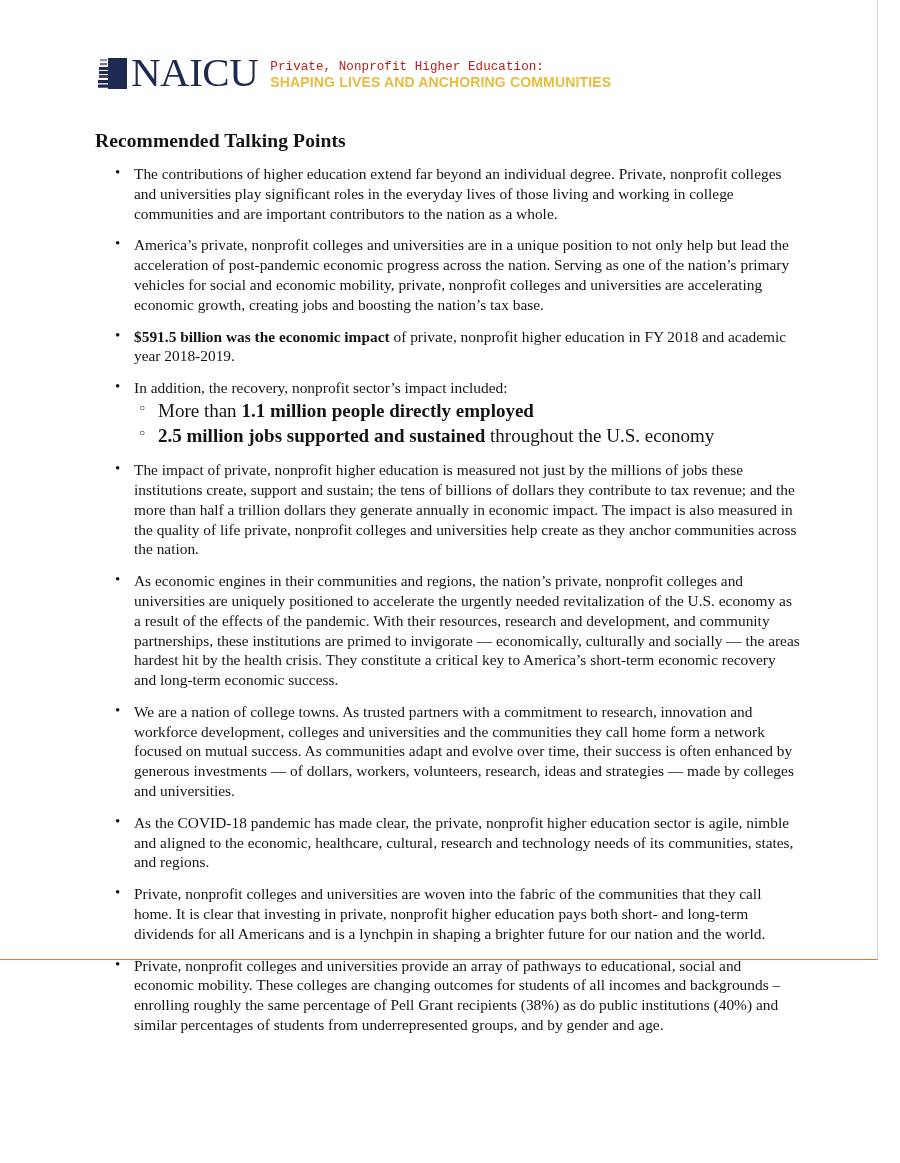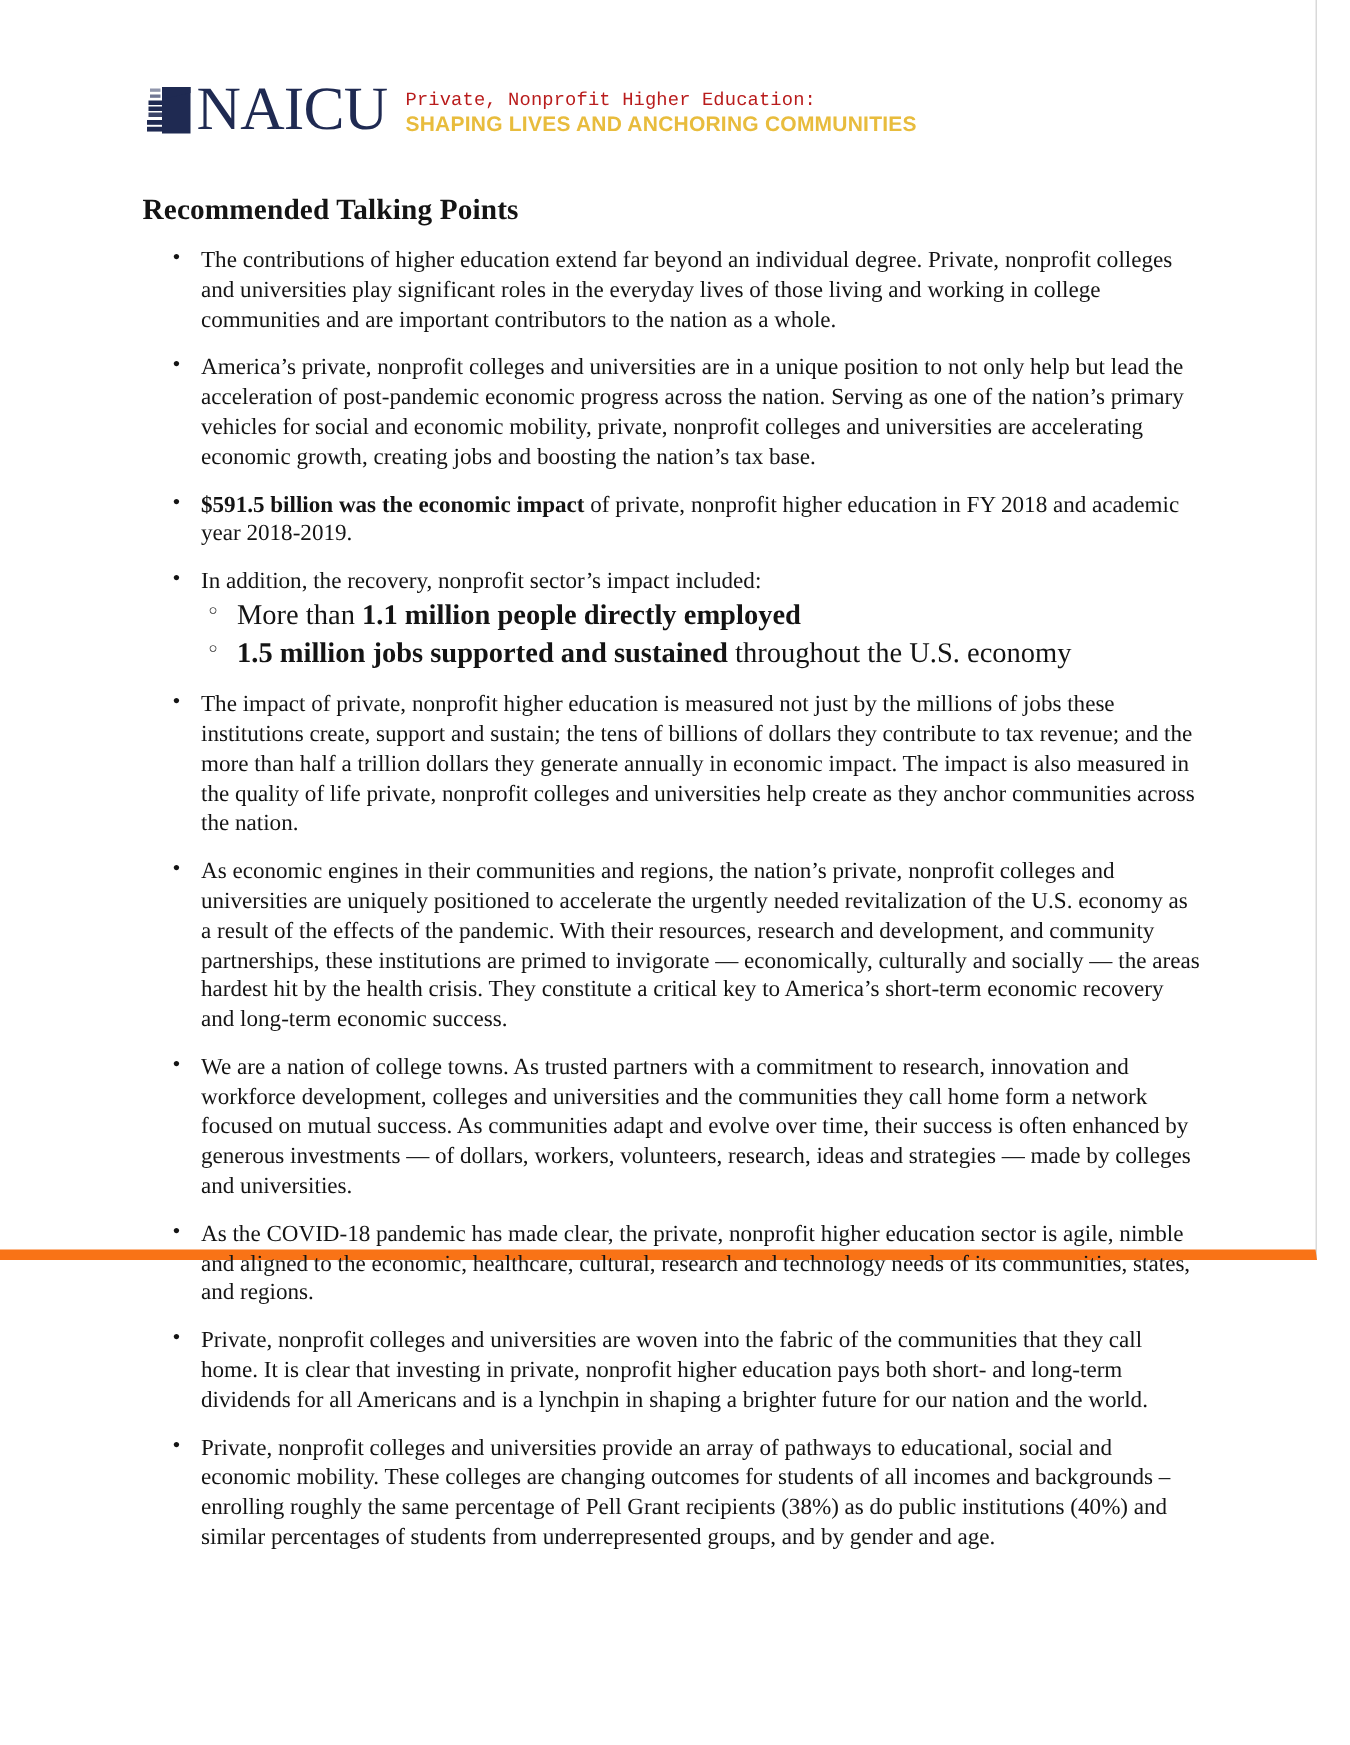--- a/index.html
+++ b/index.html
@@ -10,24 +10,24 @@
   }
   body {
     width: 900px;
     height: 1163px;
     font-family: "Liberation Serif", "DejaVu Serif", serif;
     overflow: hidden;
   }
   .page {
     position: relative;
     width: 878px;
-    height: 840px;
+    height: 960px;
     background: #ffffff;
     border-right: 1px solid #d9d9d9;
-    border-bottom: 7px solid #f97316;
+    border-bottom: 1px solid #f97316;
     box-sizing: border-box;
   }
   .page-inner {
     padding: 0 0 0 0;
   }
 
   
   .masthead {
     display: flex;
     align-items: flex-end;
@@ -167,21 +167,21 @@
         <li>
           <span>America’s private, nonprofit colleges and universities are in a unique position to not only help but lead the acceleration of post-pandemic economic progress across the nation. Serving as one of the nation’s primary vehicles for social and economic mobility, private, nonprofit colleges and universities are accelerating economic growth, creating jobs and boosting the nation’s tax base.</span>
         </li>
         <li>
           <b>$591.5 billion was the economic impact</b><span> of private, nonprofit higher education in FY 2018 and academic year 2018-2019.</span>
         </li>
         <li>
           <span>In addition, the recovery, nonprofit sector’s impact included:</span>
           <ul class="sub">
             <li><span>More than </span><b>1.1 million people directly employed</b><span></span></li>
-            <li><span></span><b>1.5 million jobs supported and sustained</b><span> throughout the U.S. economy</span></li>
+            <li><span></span><b>2.5 million jobs supported and sustained</b><span> throughout the U.S. economy</span></li>
           </ul>
         </li>
         <li>
           <span>The impact of private, nonprofit higher education is measured not just by the millions of jobs these institutions create, support and sustain; the tens of billions of dollars they contribute to tax revenue; and the more than half a trillion dollars they generate annually in economic impact. The impact is also measured in the quality of life private, nonprofit colleges and universities help create as they anchor communities across the nation.</span>
         </li>
         <li>
           <span>As economic engines in their communities and regions, the nation’s private, nonprofit colleges and universities are uniquely positioned to accelerate the urgently needed revitalization of the U.S. economy as a result of the effects of the pandemic. With their resources, research and development, and community partnerships, these institutions are primed to invigorate — economically, culturally and socially — the areas hardest hit by the health crisis. They constitute a critical key to America’s short-term economic recovery and long-term economic success.</span>
         </li>
         <li>
           <span>We are a nation of college towns. As trusted partners with a commitment to research, innovation and workforce development, colleges and universities and the communities they call home form a network focused on mutual success. As communities adapt and evolve over time, their success is often enhanced by generous investments — of dollars, workers, volunteers, research, ideas and strategies — made by colleges and universities.</span>

